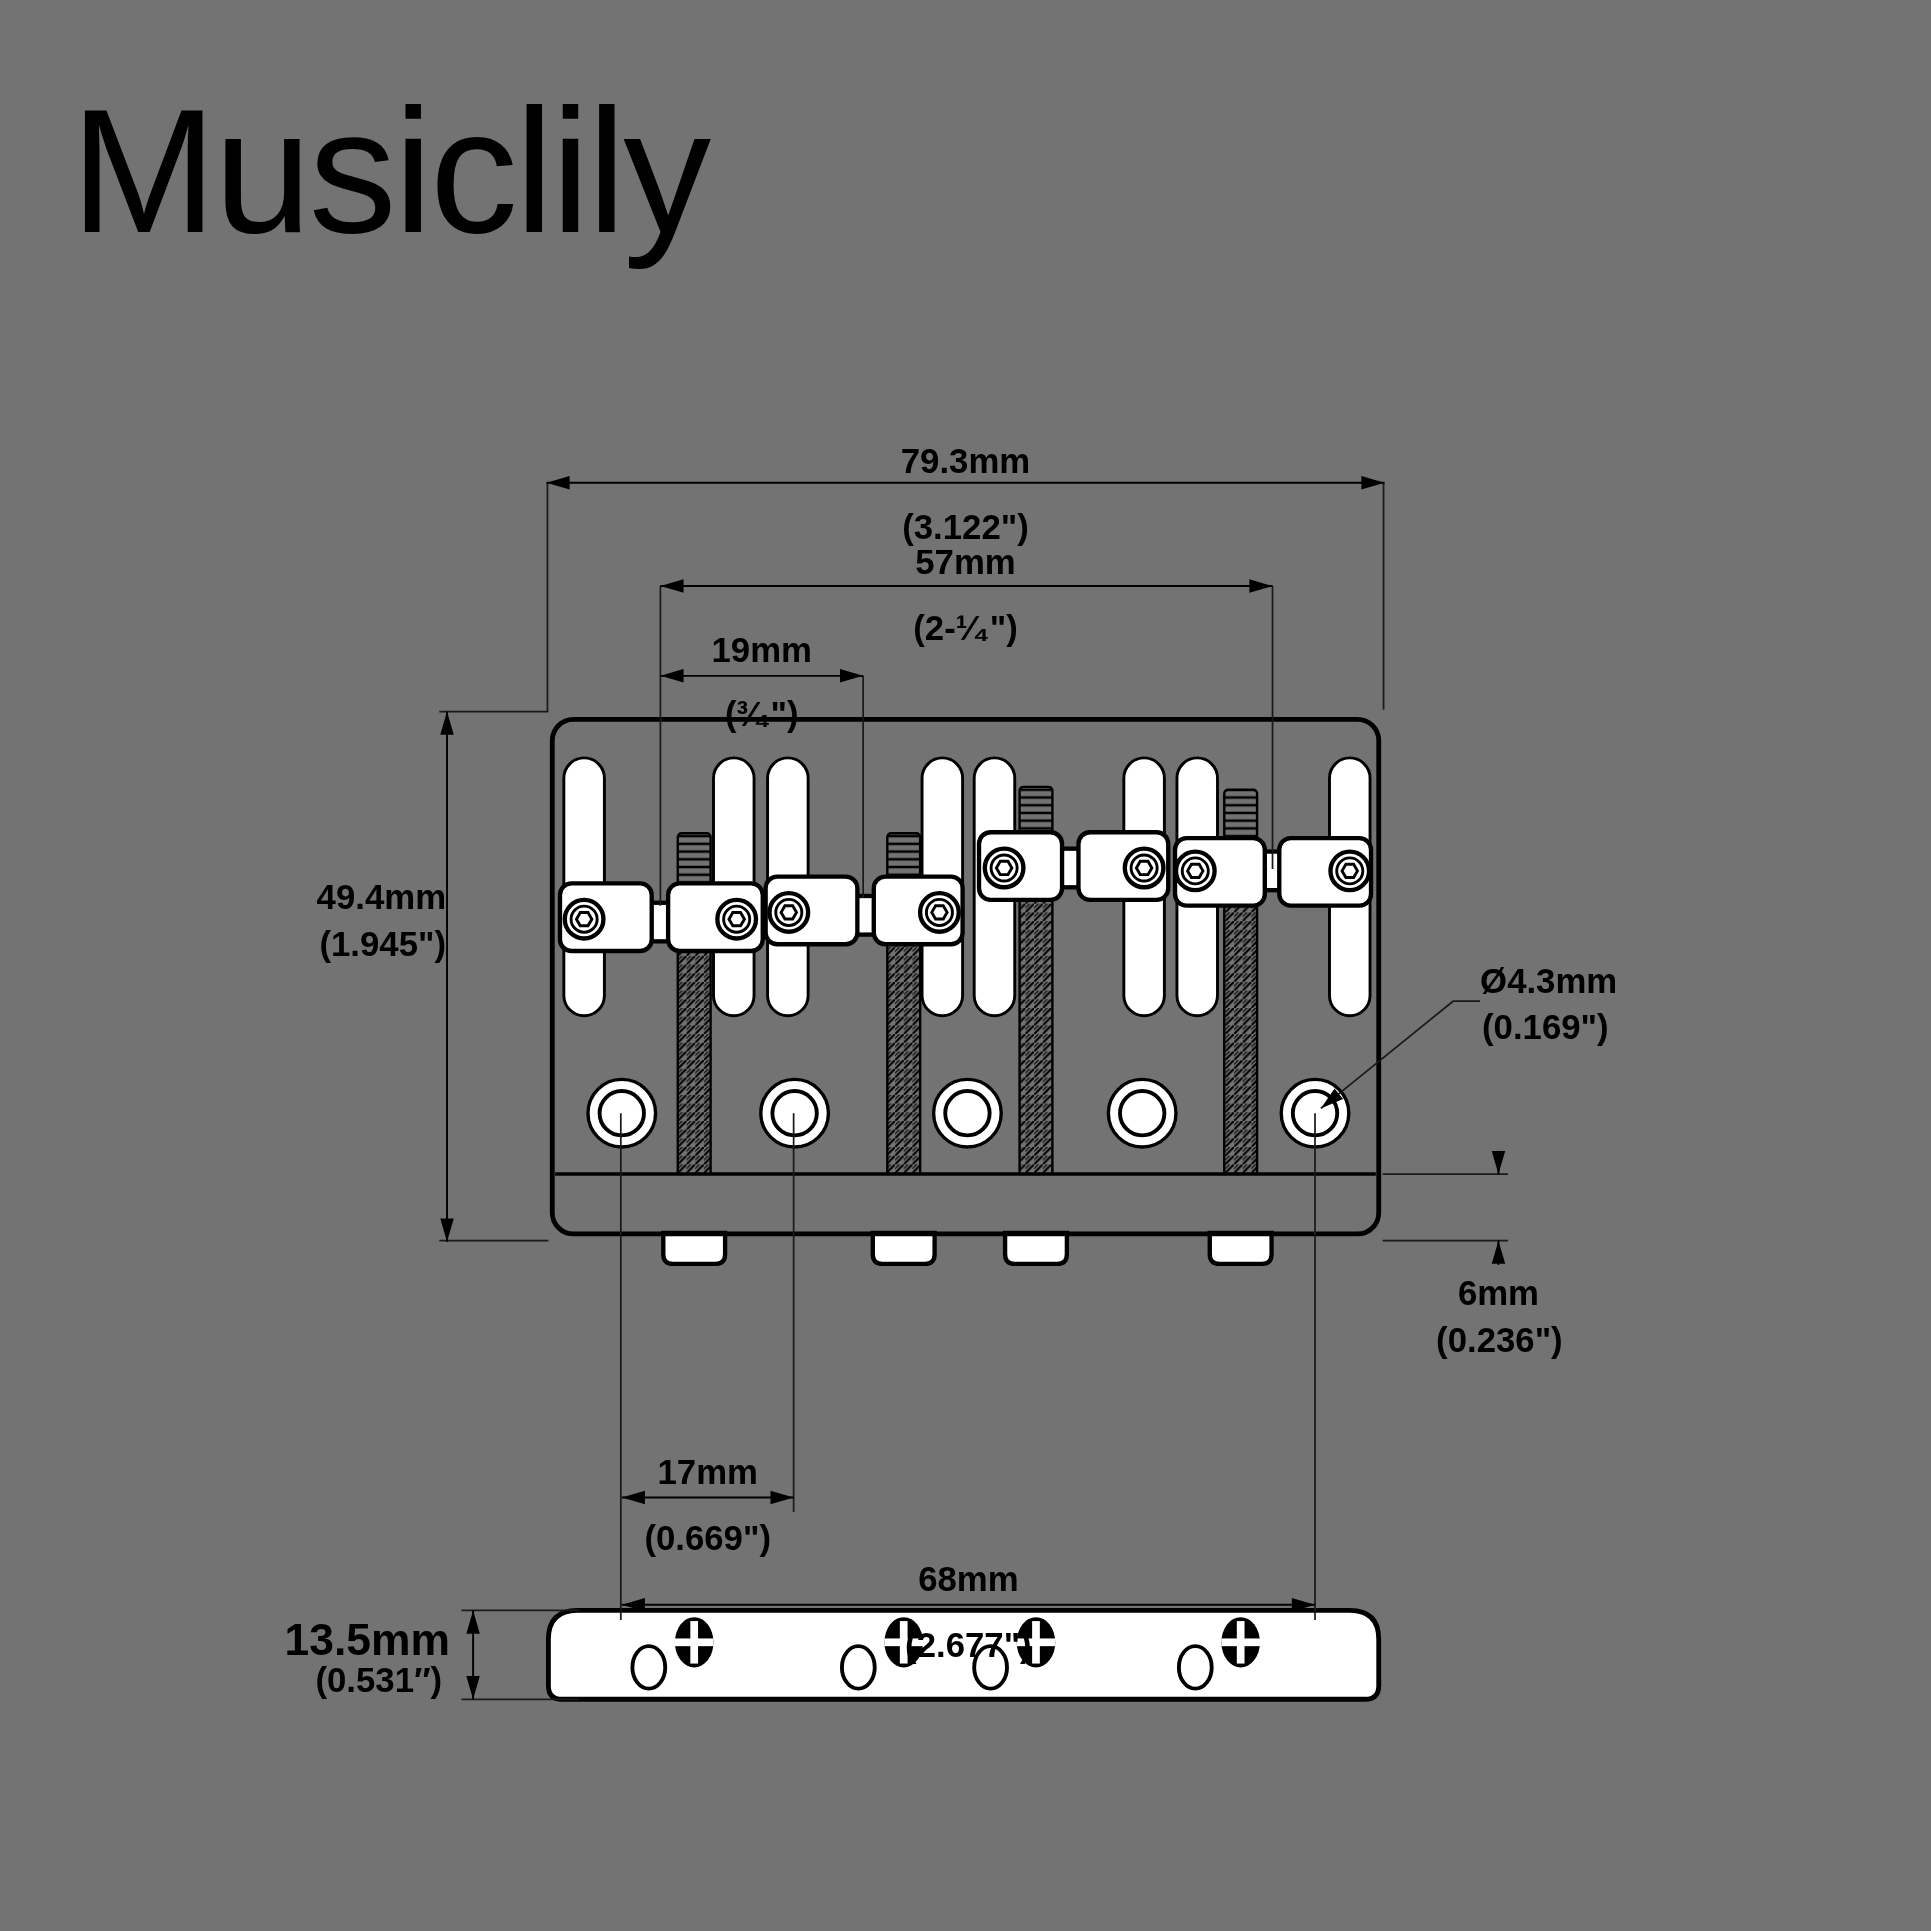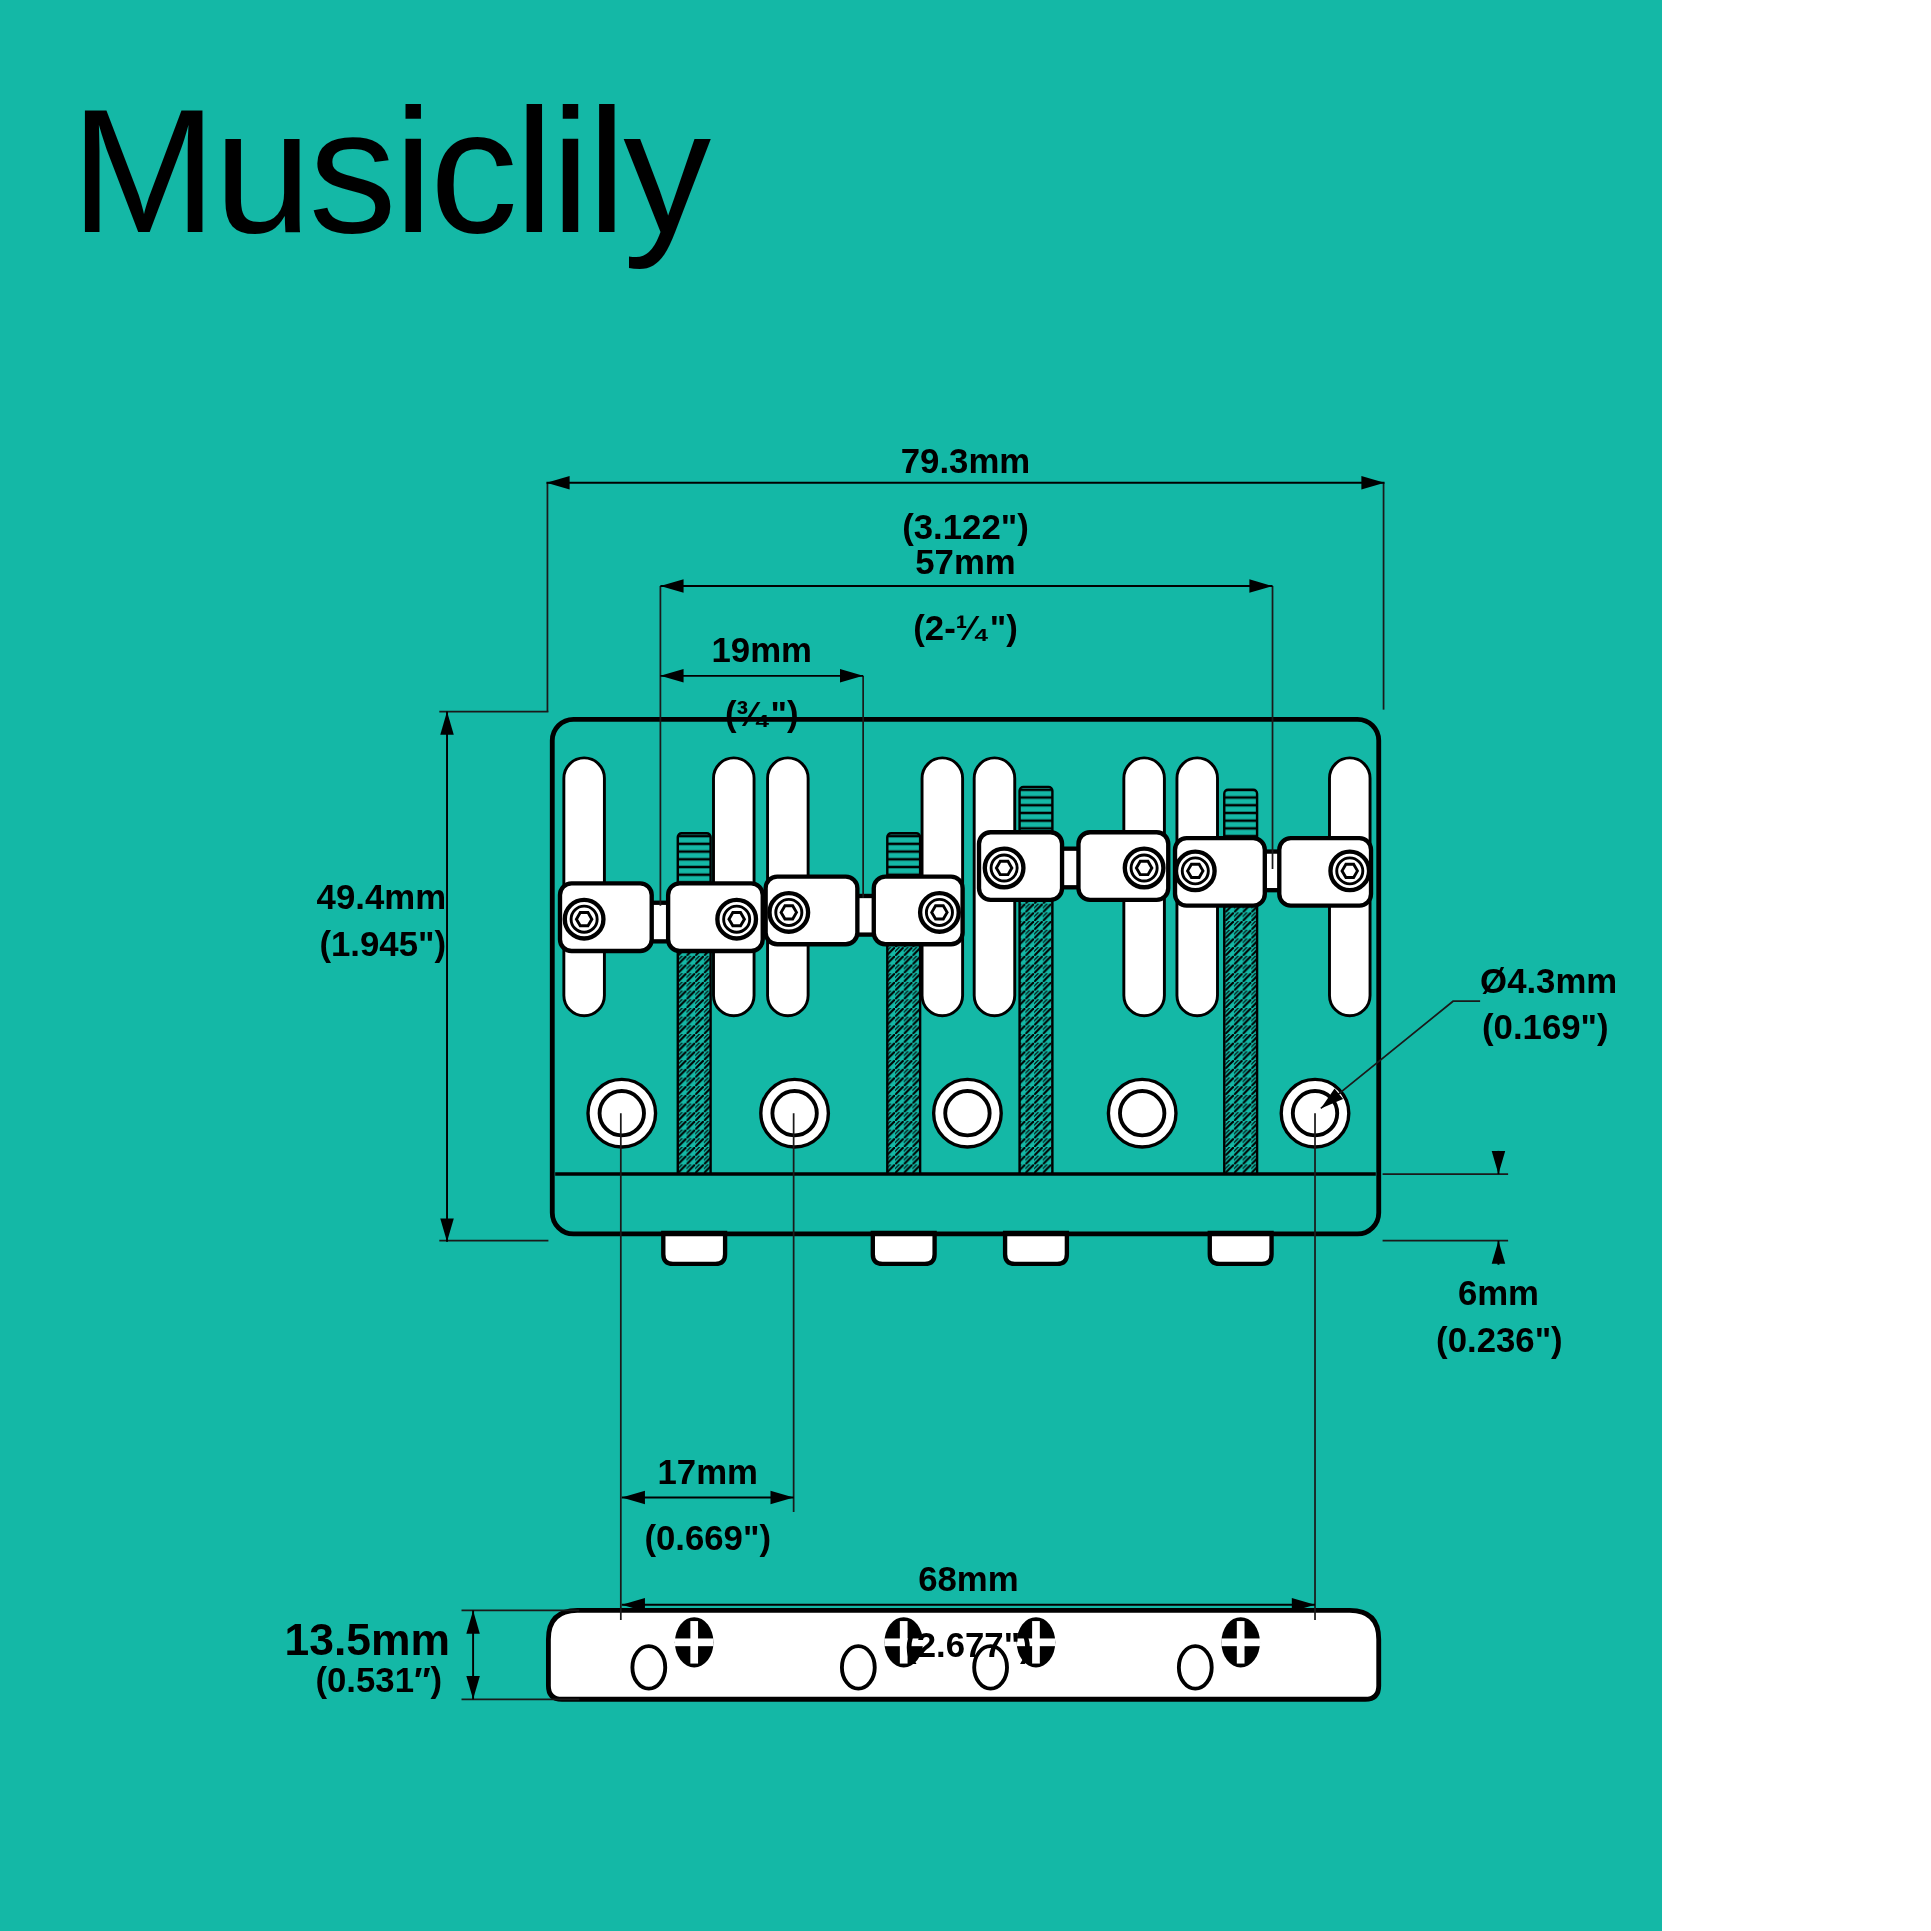--- a/index.html
+++ b/index.html
@@ -1,16 +1,16 @@
 <!DOCTYPE html>
 <html><head>
 <meta charset="utf-8">
 <style>
   html,body{margin:0;padding:0;background:#ffffff;}
-  .stage{width:1662px;height:1931px;background:#14b8a6;position:relative;font-family:"Liberation Sans",sans-serif;}
+  .stage{width:1931px;height:1931px;background:#737373;position:relative;font-family:"Liberation Sans",sans-serif;}
   svg{display:block}
   .logo-text{font-family:"Liberation Sans",sans-serif;font-size:182px;letter-spacing:-3px;fill:#000;}
   .dim{font-family:"Liberation Sans",sans-serif;font-weight:bold;font-size:36px;fill:#000;}
   .dim-lg{font-family:"Liberation Sans",sans-serif;font-weight:bold;font-size:46px;fill:#000;}
   .outline45{fill:#fff;stroke:#000;stroke-width:4.5;}
   .dimline{stroke:#000;stroke-width:2;fill:none;}
   .extline{stroke:#1a1a1a;stroke-width:1.8;fill:none;}
   .arrow{fill:#000;stroke:none;}
 </style>
 </head>

